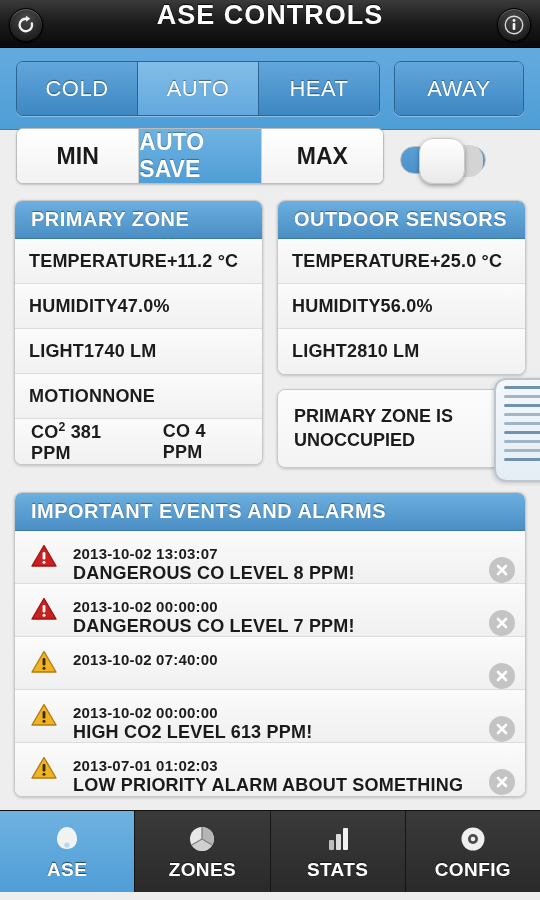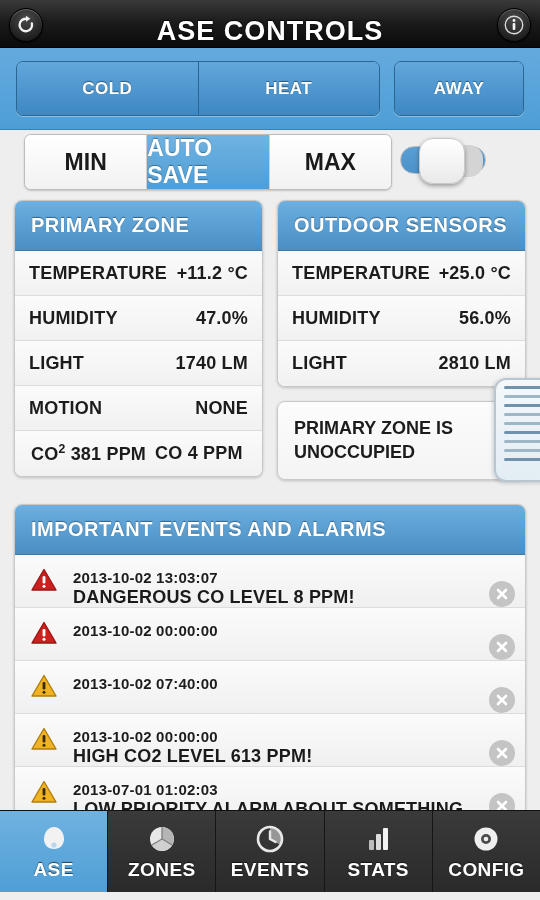--- a/index.html
+++ b/index.html
@@ -9,21 +9,21 @@
     background: #eeeeee;
     overflow: hidden;
   }
   #app { position: relative; width: 540px; height: 900px; overflow: hidden; }
 
   
   .titlebar {
     position: relative;
     height: 48px;
     background: linear-gradient(to bottom, #3a3a3a 0%, #1b1b1b 48%, #0a0a0a 100%);
-    display: flex; align-items: flex-end; justify-content: center;
+    display: flex; align-items: flex-start; justify-content: center;
     border-bottom: 1px solid #000;
   }
   .titlebar .title {
     color: #ffffff;
     font-size: 27px;
     font-weight: bold;
     letter-spacing: 1px;
     text-shadow: 0 -1px 1px rgba(0,0,0,.9);
   }
   .tb-btn {
@@ -52,42 +52,42 @@
     display: flex;
     height: 55px;
     border-radius: 7px;
     border: 1px solid #2c6590;
     overflow: hidden;
     box-shadow: 0 1px 0 rgba(255,255,255,.35), inset 0 1px 0 rgba(255,255,255,.30);
   }
   .seg-btn {
     display: flex; align-items: center; justify-content: center;
     color: #ffffff;
-    font-size: 17px; font-weight: bold;
+    font-size: 22px; font-weight: normal;
     letter-spacing: .5px;
     text-shadow: 0 -1px 1px rgba(0,0,0,.45);
     background: linear-gradient(to bottom, #62a7dc 0%, #3d87c2 100%);
     border-right: 1px solid #2c6590;
     cursor: pointer;
   }
   .seg-btn:last-child { border-right: none; }
   .seg-btn.on {
     background: linear-gradient(to bottom, #82bee8 0%, #63a8dd 100%);
   }
   .group-main { flex: 1; }
   .group-main .seg-btn { flex: 1; }
   .group-away { width: 130px; }
   .group-away .seg-btn { flex: 1; }
 
   
   .saverow {
     height: 60px;
     background: #eeeeee;
-    display: flex; align-items: flex-end;
-    padding: 0 24px;
+    display: flex; align-items: flex-start;
+    padding: 0 16px;
     position: relative;
   }
   .save-seg {
     display: flex;
     height: 56px;
     width: 368px;
     border-radius: 7px;
     overflow: hidden;
     border: 1px solid #bdbdbd;
     box-shadow: 0 1px 2px rgba(0,0,0,.18);
@@ -139,45 +139,45 @@
   .col { flex: 1; }
 
   .card {
     background: #fdfdfd;
     border: 1px solid #c8c8c8;
     border-radius: 8px;
     overflow: hidden;
     box-shadow: 0 1px 3px rgba(0,0,0,.20);
   }
   .card-head {
-    height: 50px;
+    height: 38px;
     display: flex; align-items: center;
     padding: 0 16px;
     background: linear-gradient(to bottom, #6cafe0 0%, #4a8ec4 100%);
     border-bottom: 1px solid #3b7ba9;
     color: #ffffff;
     font-size: 20px; font-weight: bold;
     letter-spacing: .5px;
     text-shadow: 0 -1px 1px rgba(0,0,0,.40);
   }
   .srow {
     height: 45px;
-    display: flex; align-items: center; justify-content: space-between;
+    display: flex; align-items: center; 
     padding: 0 14px;
     border-bottom: 1px solid #dcdcdc;
     background: linear-gradient(to bottom, #fbfbfb 0%, #f1f1f1 100%);
     font-size: 18px; font-weight: bold;
     color: #1c1c1c;
   }
   .srow:last-child { border-bottom: none; }
   .srow .lbl { letter-spacing: .2px; }
   .srow .val { letter-spacing: .2px; }
   .srow.dual {
     justify-content: flex-start;
-    gap: 9px;
+    gap: 20px;
     padding-left: 16px;
     align-items: center;
   }
   .srow.dual .val { font-weight: bold; }
   sup { font-size: .68em; vertical-align: super; }
 
   .notecard {
     margin-top: 14px;
     background: linear-gradient(to bottom, #fcfcfc 0%, #f4f4f4 100%);
     border: 1px solid #c8c8c8;
@@ -293,20 +293,21 @@
           <circle cx="12" cy="6.6" r="1.7" fill="#f2f2f2"></circle>
           <rect x="10.4" y="9.6" width="3.2" height="8.4" rx="1.2" fill="#f2f2f2"></rect>
         </svg>
       </span>
     </div>
   </div>
 
   <div class="controlband">
     <div class="segmented group-main">
       <div class="seg-btn">COLD</div>
+      <div class="seg-btn on">AUTO</div>
       <div class="seg-btn">HEAT</div>
     </div>
     <div class="segmented group-away">
       <div class="seg-btn">AWAY</div>
     </div>
   </div>
 
   <div class="saverow">
     <div class="save-seg">
       <div class="save-btn">MIN</div>
@@ -406,20 +407,21 @@
 
       <div class="evrow">
         <span class="ev-icon">
           <svg width="26" height="24" viewBox="0 0 26 24">
             <path d="M13 1.5 L25 22 L1 22 Z" fill="#cc1f1f" stroke="#a01414" stroke-width="1.4" stroke-linejoin="round"></path>
             <rect x="11.6" y="8" width="2.8" height="7.5" rx="1.2" fill="#fff"></rect>
             <circle cx="13" cy="18.3" r="1.5" fill="#fff"></circle>
           </svg>
         </span>
         <div class="ev-ts">2013-10-02 00:00:00</div>
+        <div class="ev-msg">DANGEROUS CO LEVEL 7 PPM!</div>
         <div class="ev-del">
           <span>
             <svg width="14" height="14" viewBox="0 0 14 14">
               <path d="M3 3 L11 11 M11 3 L3 11" stroke="#fff" stroke-width="2.6" stroke-linecap="round"></path>
             </svg>
           </span>
         </div>
       </div>
 
       <div class="evrow">
@@ -499,30 +501,20 @@
           <circle cx="15" cy="15" r="12" fill="#e8e8e8"></circle>
           <path d="M15 15 L15 3.2 A11.8 11.8 0 0 1 25.2 21 Z" fill="#b5b5b5"></path>
           <path d="M15 15 L25.2 21 A11.8 11.8 0 0 1 4.8 21 Z" fill="#d0d0d0"></path>
           <path d="M15 3.2 L15 15 L25.2 21" fill="none" stroke="#7d7d7d" stroke-width="1.3"></path>
           <path d="M15 15 L4.8 21" fill="none" stroke="#7d7d7d" stroke-width="1.3"></path>
         </svg>
       </span>
       <span class="tlabel">ZONES</span>
     </div>
 
-    <div class="tab">
-      <span class="ticon">
-        <svg width="30" height="30" viewBox="0 0 30 30">
-          <circle cx="15" cy="15" r="12" fill="none" stroke="#e8e8e8" stroke-width="2.6"></circle>
-          <path d="M15 15 L15 7.5 M15 15 L20.5 18" stroke="#e8e8e8" stroke-width="2.4" stroke-linecap="round" fill="none"></path>
-          <path d="M15 3 A12 12 0 0 1 25.4 21 L15 15 Z" fill="#e8e8e8" opacity=".55"></path>
-        </svg>
-      </span>
-      <span class="tlabel">EVENTS</span>
-    </div>
 
     <div class="tab">
       <span class="ticon">
         <svg width="30" height="30" viewBox="0 0 30 30">
           <rect x="6" y="16" width="5" height="10" rx="1" fill="#bdbdbd"></rect>
           <rect x="13" y="10" width="5" height="16" rx="1" fill="#dcdcdc"></rect>
           <rect x="20" y="4" width="5" height="22" rx="1" fill="#f2f2f2"></rect>
         </svg>
       </span>
       <span class="tlabel">STATS</span>

